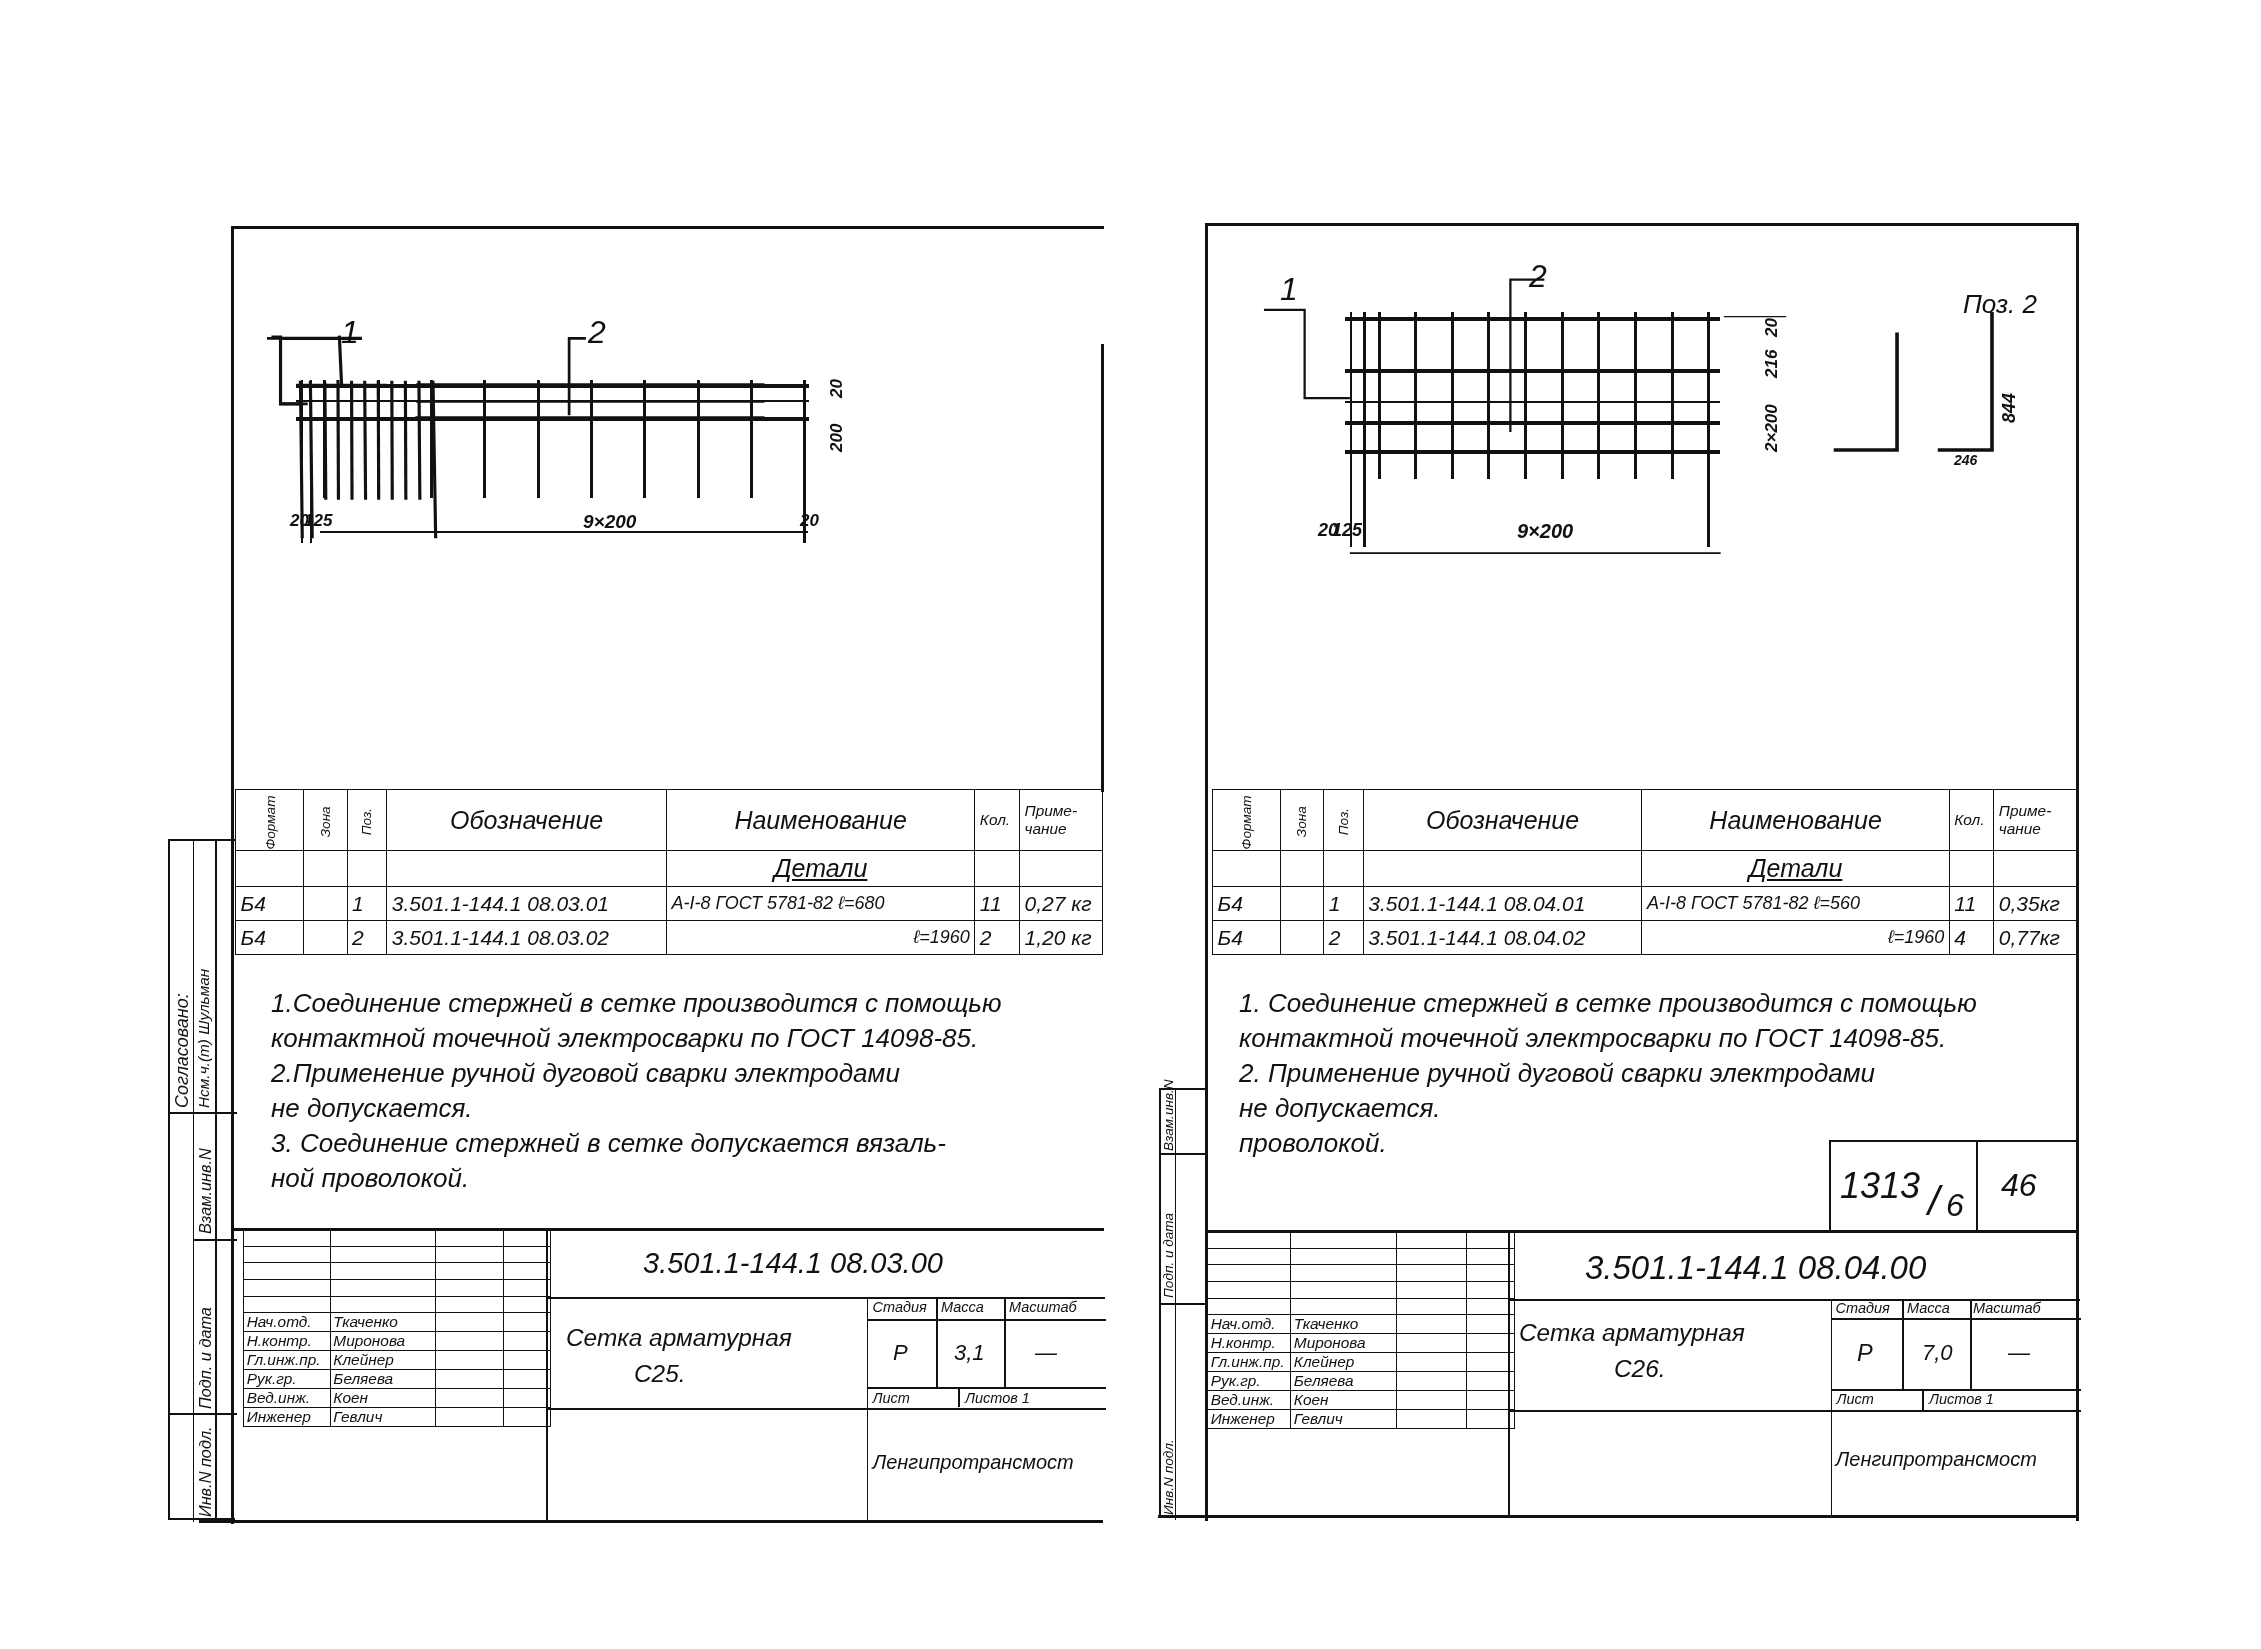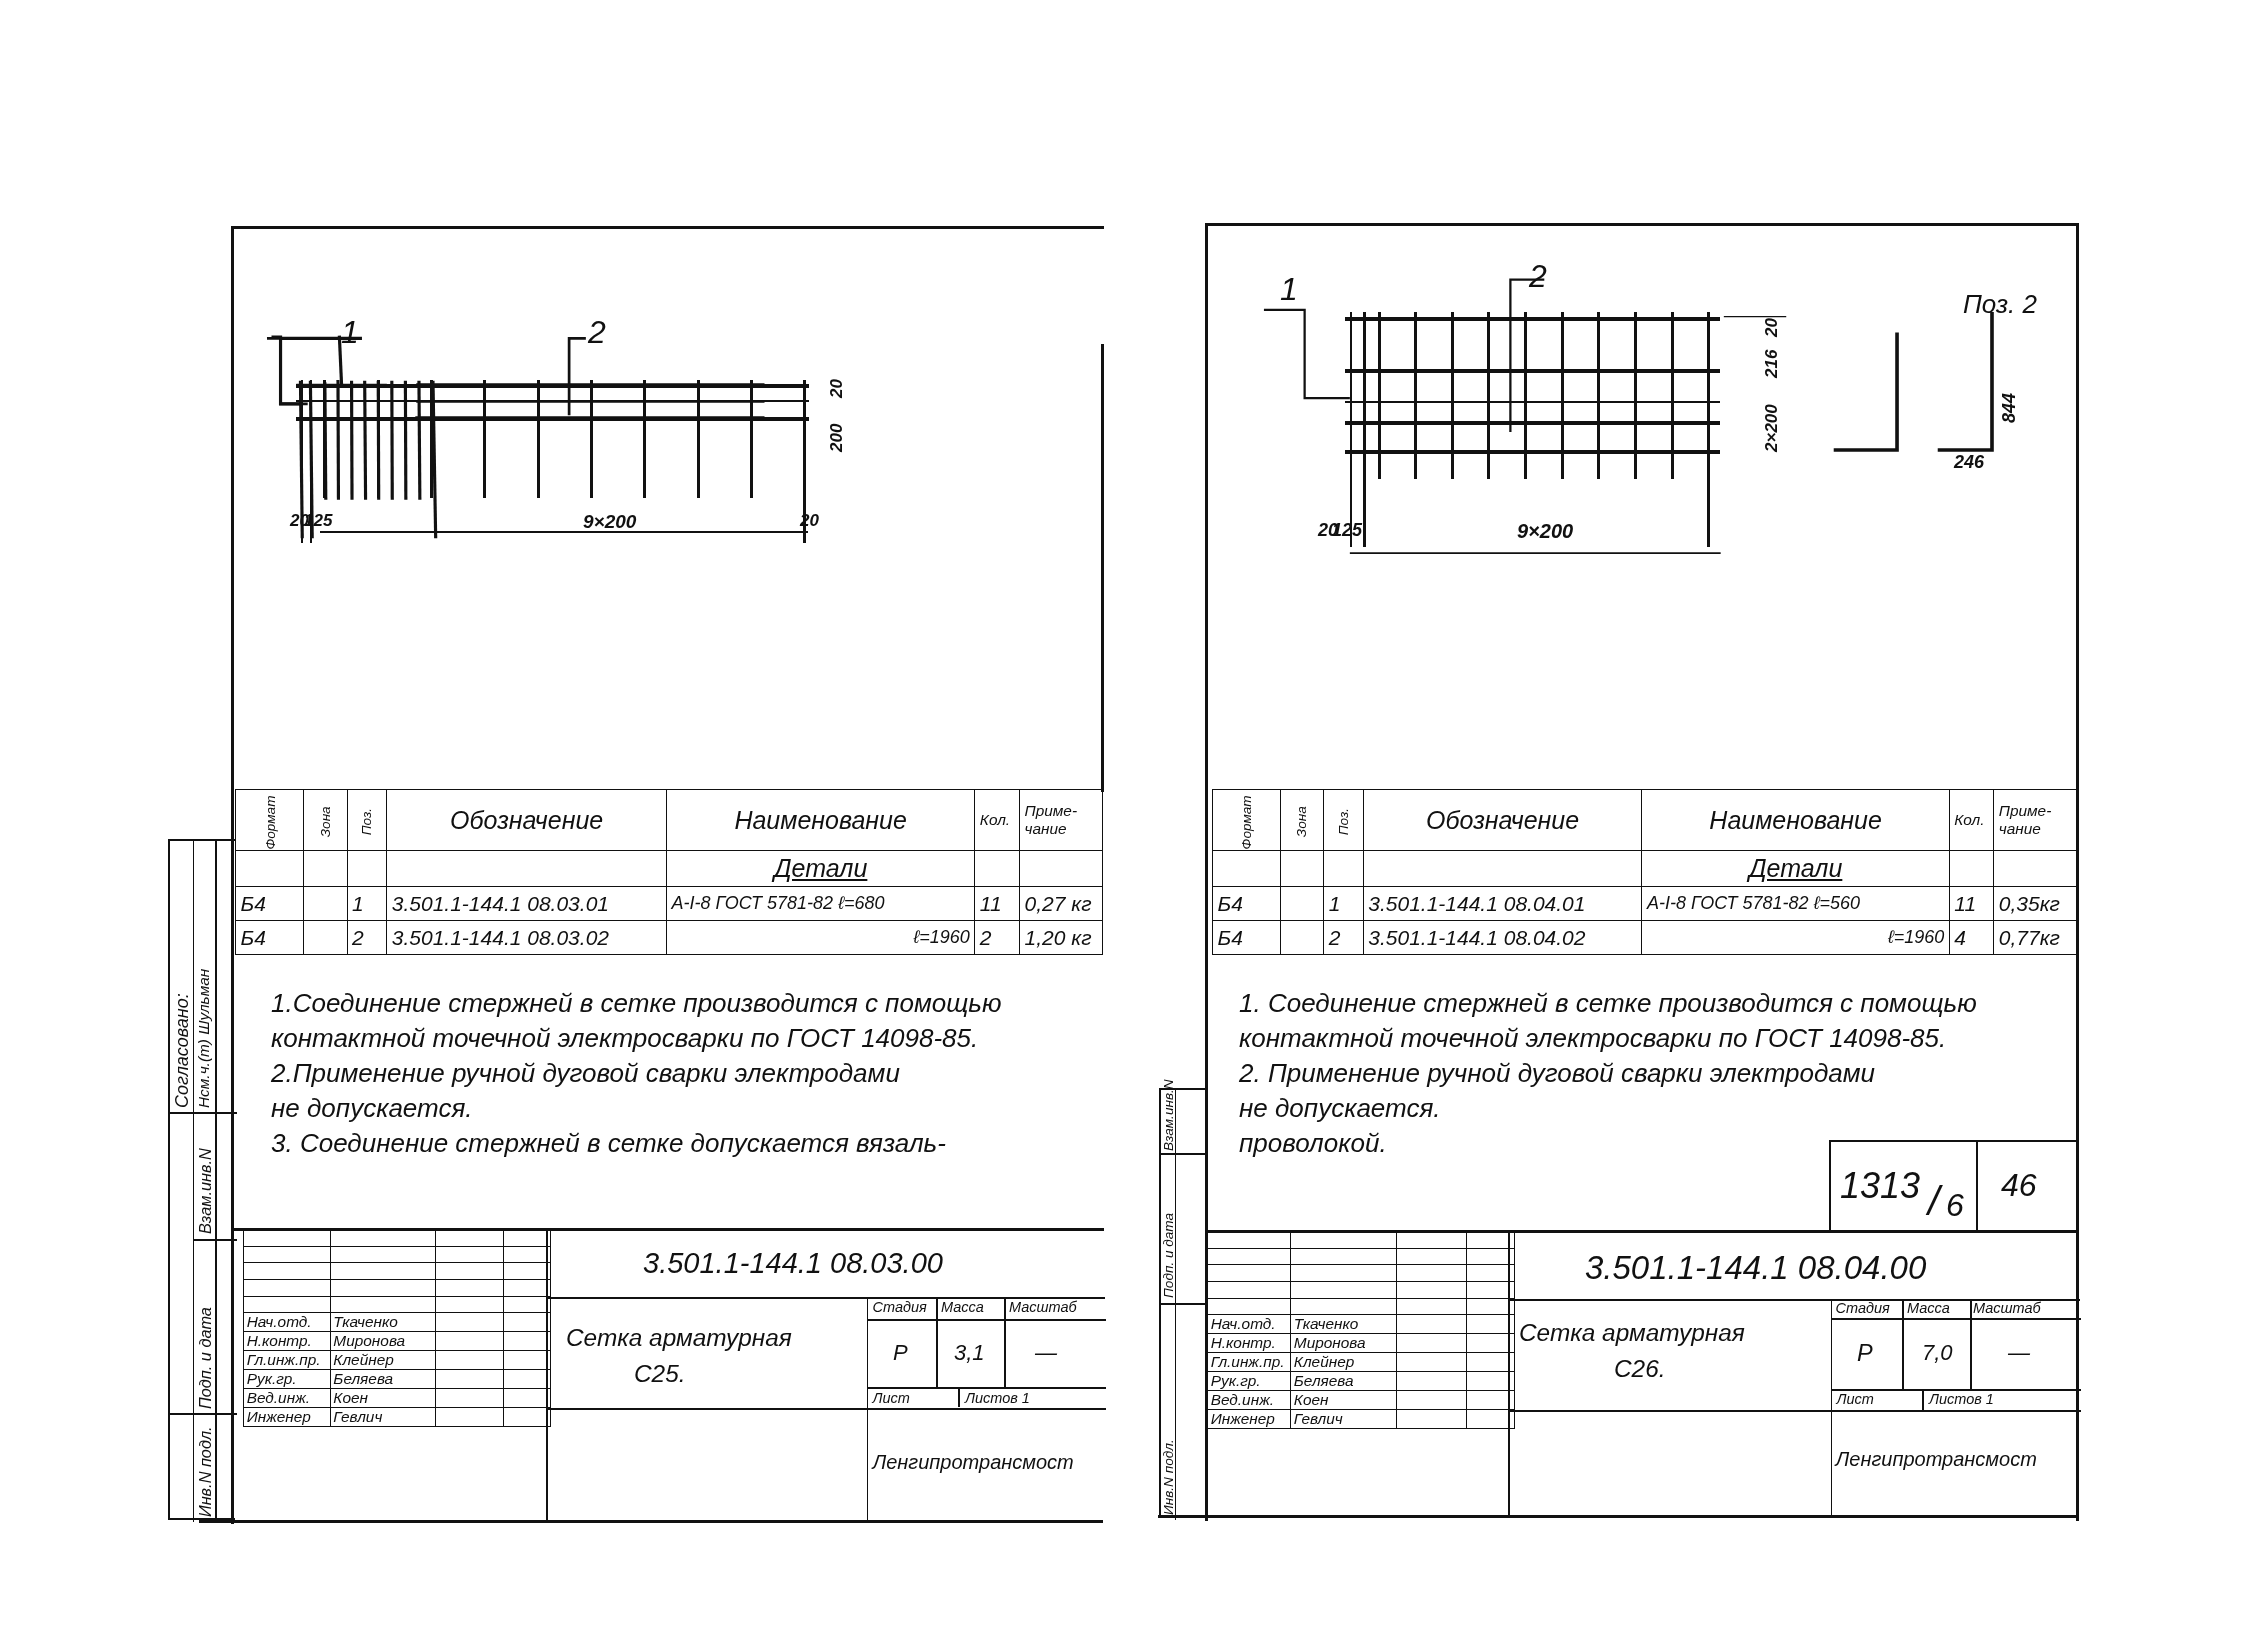--- a/index.html
+++ b/index.html
@@ -135,20 +135,21 @@
     </tr>
   </tbody>
     </table>
 
   <div class="abs" style="left:271px;top:986px;">
     <div class="note">1.Соединение  стержней  в сетке  производится с помощью</div>
     <div class="note">контактной  точечной электросварки по ГОСТ 14098-85.</div>
     <div class="note">2.Применение  ручной  дуговой  сварки  электродами</div>
     <div class="note"> не допускается.</div>
     <div class="note">3. Соединение  стержней  в сетке  допускается вязаль-</div>
+    <div class="note"> ной  проволокой.</div>
   </div>
 
   <div class="abs" style="left:168px;top:839px;width:67px;height:681px;border:2.3px solid #111;box-sizing:border-box;border-right:none;">
     <div class="line" style="left:22.6px;top:0;width:1.8px;height:681px;"></div>
     <div class="line" style="left:45px;top:0;width:1.8px;height:681px;"></div>
     <div class="line" style="left:0;top:271px;width:67px;height:1.8px;"></div>
     <div class="line" style="left:22.6px;top:398px;width:44px;height:1.8px;"></div>
     <div class="line" style="left:0;top:572px;width:67px;height:1.8px;"></div>
     <div class="vert hand" style="left:2.3px;top:267px;font-size:18px;">Согласовано:</div>
     <div class="vert hand" style="left:25px;top:267px;font-size:15.4px;">Нсм.ч.(т) Шульман</div>
@@ -292,21 +293,21 @@
   <div class="txt hand" style="left:1280px;top:271px;font-size:32px;">1</div>
   <div class="txt hand" style="left:1529px;top:258px;font-size:32px;">2</div>
   <div class="txt hand" style="left:1318px;top:520px;font-size:18px;font-weight:bold;">20</div>
   <div class="txt hand" style="left:1332px;top:520px;font-size:18px;font-weight:bold;">125</div>
   <div class="txt hand" style="left:1517px;top:520px;font-size:20px;font-weight:bold;">9×200</div>
   <div class="vert hand" style="left:1762px;top:337px;font-size:17px;font-weight:bold;">20</div>
   <div class="vert hand" style="left:1762px;top:378px;font-size:17px;font-weight:bold;">216</div>
   <div class="vert hand" style="left:1762px;top:452px;font-size:17px;font-weight:bold;">2×200</div>
   <div class="txt hand" style="left:1963px;top:289px;font-size:26px;">Поз. 2</div>
   <div class="vert hand" style="left:1999px;top:423px;font-size:18px;font-weight:bold;">844</div>
-  <div class="txt hand" style="left:1954px;top:452px;font-size:18px;font-weight:bold;">246</div>
+  <div class="txt hand" style="left:1954px;top:452px;font-size:14px;font-weight:bold;">246</div>
 
   <table class="spec" style="left:1212px;top:789px;width:865px;">
     <tbody>
         <tr style="height:61px;">
       <td style="width:18px;font-size:13.6px;">
             <div style="transform:rotate(-90deg);">Формат</div>
           </td>
       <td style="width:18px;font-size:13.6px;">
             <div style="transform:rotate(-90deg);">Зона</div>
           </td>

